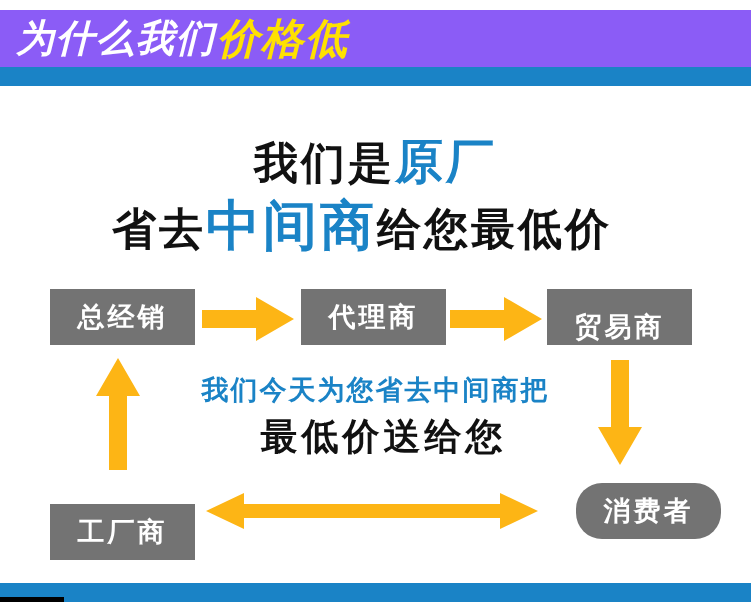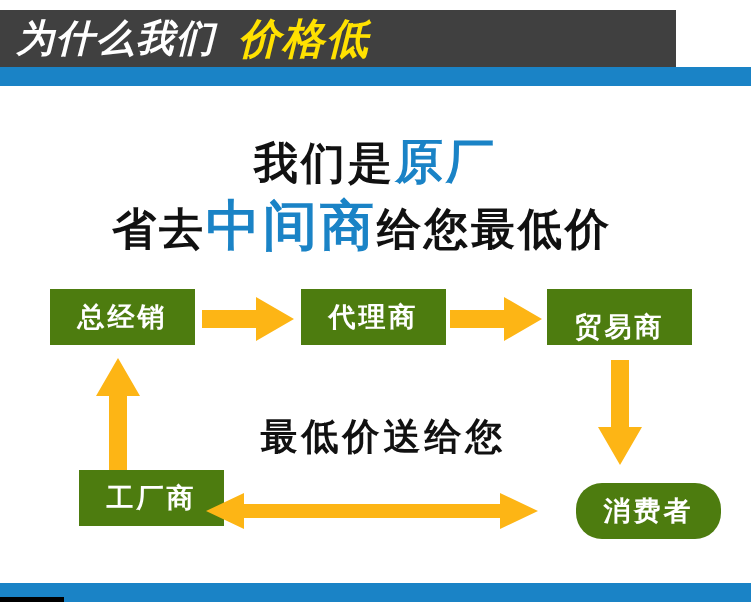--- a/index.html
+++ b/index.html
@@ -9,32 +9,32 @@
   .page {
     position:relative;
     width:751px; height:602px;
     background:#ffffff;
     overflow:hidden;
   }
 
   
   .header-bar {
     position:absolute; left:0; top:10px;
-    width:676px; height:57px;
-    background:#404040;
+    width:751px; height:57px;
+    background:#8b5cf6;
     display:flex; align-items:center;
     padding-left:16px;
   }
   .header-white {
     color:#ffffff; font-size:38px; font-weight:bold; font-style:italic;
     letter-spacing:2px;
   }
   .header-yellow {
     color:#ffe100; font-size:42px; font-weight:bold; font-style:italic;
-    letter-spacing:2px; margin-left:22px;
+    letter-spacing:2px; margin-left:1px;
   }
   .strip {
     position:absolute; left:0; width:751px; height:19px; background:#1a83c6;
   }
   .strip-top { top:67px; }
   .strip-bottom { top:583px; }
   .next-peek {
     position:absolute; left:0; top:597px; width:64px; height:5px; background:#000000;
   }
 
@@ -49,29 +49,29 @@
     position:absolute; left:0; top:190px; width:724px;
     text-align:center; font-weight:bold; color:#111111; font-size:44px;
     letter-spacing:3px;
   }
   .intro-line2 .hl { color:#1a83c6; font-size:54px; }
 
   
   .box {
     position:absolute;
     width:145px; height:56px;
-    background:#4d7c0f;
+    background:#737373;
     color:#ffffff;
     font-size:27px; font-weight:bold; letter-spacing:3px;
     display:flex; align-items:center; justify-content:center;
   }
   .box-distributor { left:50px;  top:289px; }
   .box-agent       { left:301px; top:289px; }
   .box-trader      { left:547px; top:289px;align-items:flex-end; }
-  .box-factory     { left:50px;  top:470px;margin-left:29px; }
+  .box-factory     { left:50px;  top:504px; }
   .box-consumer    { left:576px; top:483px;border-radius:26px; }
 
   
   .arrow { position:absolute; }
   .arrow svg { display:block; }
   .arrow-right-1 { left:202px; top:297px; }
   .arrow-right-2 { left:450px; top:297px; }
   .arrow-up      { left:96px;  top:358px; }
   .arrow-down    { left:598px; top:360px; }
   .arrow-double  { left:206px; top:491px; }
@@ -120,20 +120,21 @@
     <svg width="92" height="44" viewBox="0 0 92 44">
       <polygon points="0,13 54,13 54,0 92,22 54,44 54,31 0,31" fill="#fdb515"></polygon>
     </svg>
   </div>
   <div class="arrow arrow-right-2">
     <svg width="92" height="44" viewBox="0 0 92 44">
       <polygon points="0,13 54,13 54,0 92,22 54,44 54,31 0,31" fill="#fdb515"></polygon>
     </svg>
   </div>
 
+  <div class="mid-line1">我们今天为您省去中间商把</div>
   <div class="mid-line2">最低价送给您</div>
 
   <div class="arrow arrow-up">
     <svg width="44" height="112" viewBox="0 0 44 112">
       <polygon points="22,0 44,38 31,38 31,112 13,112 13,38 0,38" fill="#fdb515"></polygon>
     </svg>
   </div>
   <div class="arrow arrow-down">
     <svg width="44" height="105" viewBox="0 0 44 105">
       <polygon points="13,0 31,0 31,67 44,67 22,105 0,67 13,67" fill="#fdb515"></polygon>

